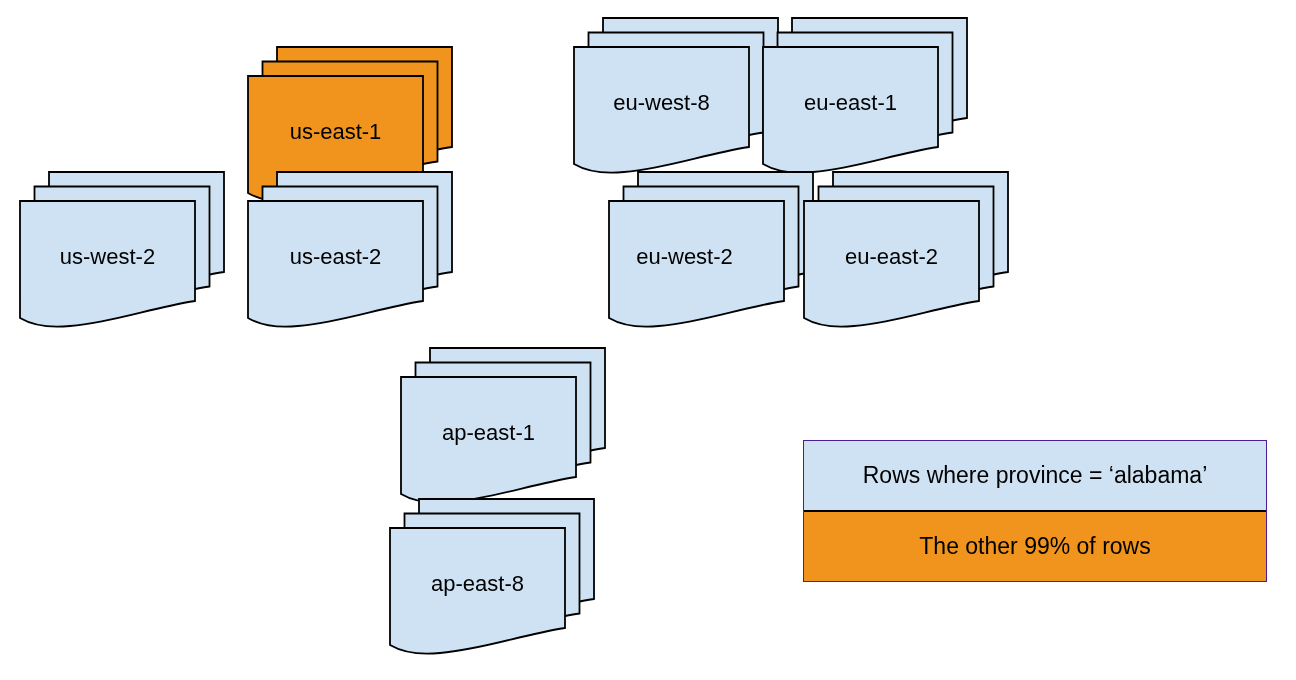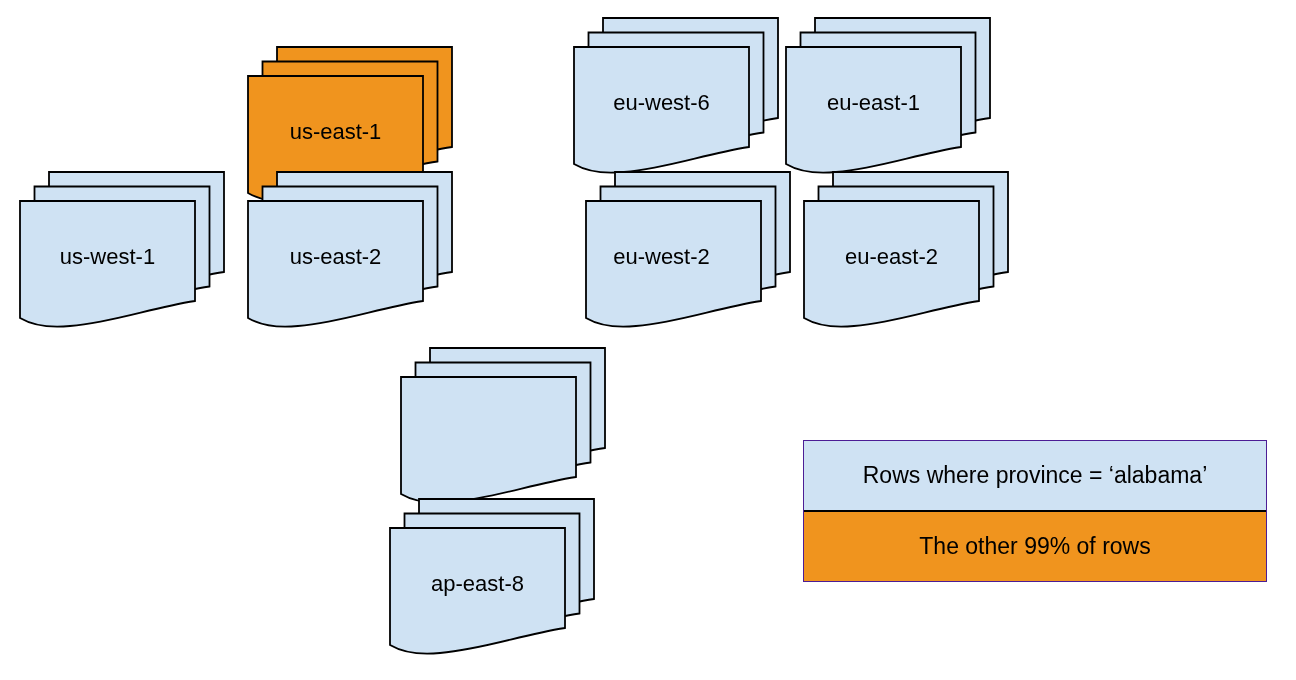--- a/index.html
+++ b/index.html
@@ -41,24 +41,24 @@
     box-sizing: border-box;
     padding-top: 12px;
     font-size: 22px;
     color: #000;
     white-space: nowrap;
   }
   
   .s-us-west-1 { left: 19px;  top: 17px;  }
   .s-us-east-1 { left: 247px; top: 17px; margin-top: 29px;  }
   .s-eu-west-1 { left: 573px; top: 17px;  }
-  .s-eu-east-1 { left: 785px; top: 17px;  }
+  .s-eu-east-1 { left: 762px; top: 17px;  }
   .s-us-west-2 { left: 19px;  top: 171px; }
   .s-us-east-2 { left: 247px; top: 171px; }
-  .s-eu-west-2 { left: 573px; top: 171px; padding-left: 12px; }
+  .s-eu-west-2 { left: 596px; top: 171px; padding-left: 12px; }
   .s-eu-east-2 { left: 803px; top: 171px; }
   .s-ap-east-1 { left: 400px; top: 347px; }
   .s-ap-east-2 { left: 389px; top: 498px; }
   
   .legend {
     position: absolute;
     left: 803px;
     top: 440px;
     width: 464px;
     height: 142px;
@@ -100,39 +100,39 @@
     </svg>
     <div class="stack-label">us-east-1</div>
   </div>
 
   <div class="stack s-eu-west-1 v-normal">
     <svg width="206" height="160" viewBox="0 0 206 160">
       <use class="pg" href="#doc-page" transform="translate(30,1)"></use>
       <use class="pg" href="#doc-page" transform="translate(15.5,15.5)"></use>
       <use class="pg" href="#doc-page" transform="translate(1,30)"></use>
     </svg>
-    <div class="stack-label">eu-west-6</div>
+    <div class="stack-label">eu-west-8</div>
   </div>
 
   <div class="stack s-eu-east-1 v-normal">
     <svg width="206" height="160" viewBox="0 0 206 160">
       <use class="pg" href="#doc-page" transform="translate(30,1)"></use>
       <use class="pg" href="#doc-page" transform="translate(15.5,15.5)"></use>
       <use class="pg" href="#doc-page" transform="translate(1,30)"></use>
     </svg>
     <div class="stack-label">eu-east-1</div>
   </div>
 
   <div class="stack s-us-west-2 v-normal">
     <svg width="206" height="160" viewBox="0 0 206 160">
       <use class="pg" href="#doc-page" transform="translate(30,1)"></use>
       <use class="pg" href="#doc-page" transform="translate(15.5,15.5)"></use>
       <use class="pg" href="#doc-page" transform="translate(1,30)"></use>
     </svg>
-    <div class="stack-label">us-west-1</div>
+    <div class="stack-label">us-west-2</div>
   </div>
 
   <div class="stack s-us-east-2 v-normal">
     <svg width="206" height="160" viewBox="0 0 206 160">
       <use class="pg" href="#doc-page" transform="translate(30,1)"></use>
       <use class="pg" href="#doc-page" transform="translate(15.5,15.5)"></use>
       <use class="pg" href="#doc-page" transform="translate(1,30)"></use>
     </svg>
     <div class="stack-label">us-east-2</div>
   </div>
@@ -154,20 +154,21 @@
     </svg>
     <div class="stack-label">eu-east-2</div>
   </div>
 
   <div class="stack s-ap-east-1 v-normal">
     <svg width="206" height="160" viewBox="0 0 206 160">
       <use class="pg" href="#doc-page" transform="translate(30,1)"></use>
       <use class="pg" href="#doc-page" transform="translate(15.5,15.5)"></use>
       <use class="pg" href="#doc-page" transform="translate(1,30)"></use>
     </svg>
+    <div class="stack-label">ap-east-1</div>
   </div>
 
   <div class="stack s-ap-east-2 v-normal">
     <svg width="206" height="160" viewBox="0 0 206 160">
       <use class="pg" href="#doc-page" transform="translate(30,1)"></use>
       <use class="pg" href="#doc-page" transform="translate(15.5,15.5)"></use>
       <use class="pg" href="#doc-page" transform="translate(1,30)"></use>
     </svg>
     <div class="stack-label">ap-east-8</div>
   </div>

